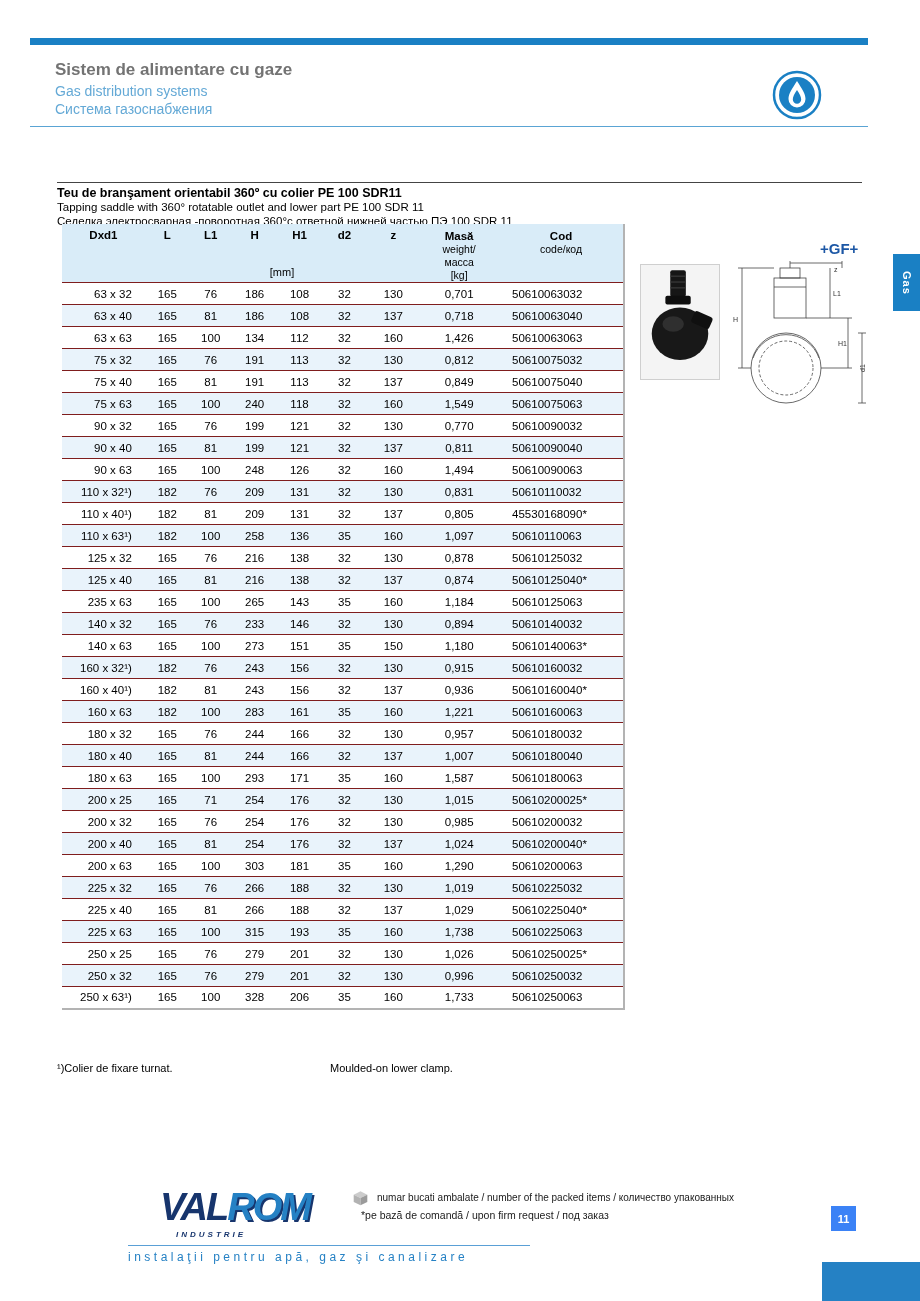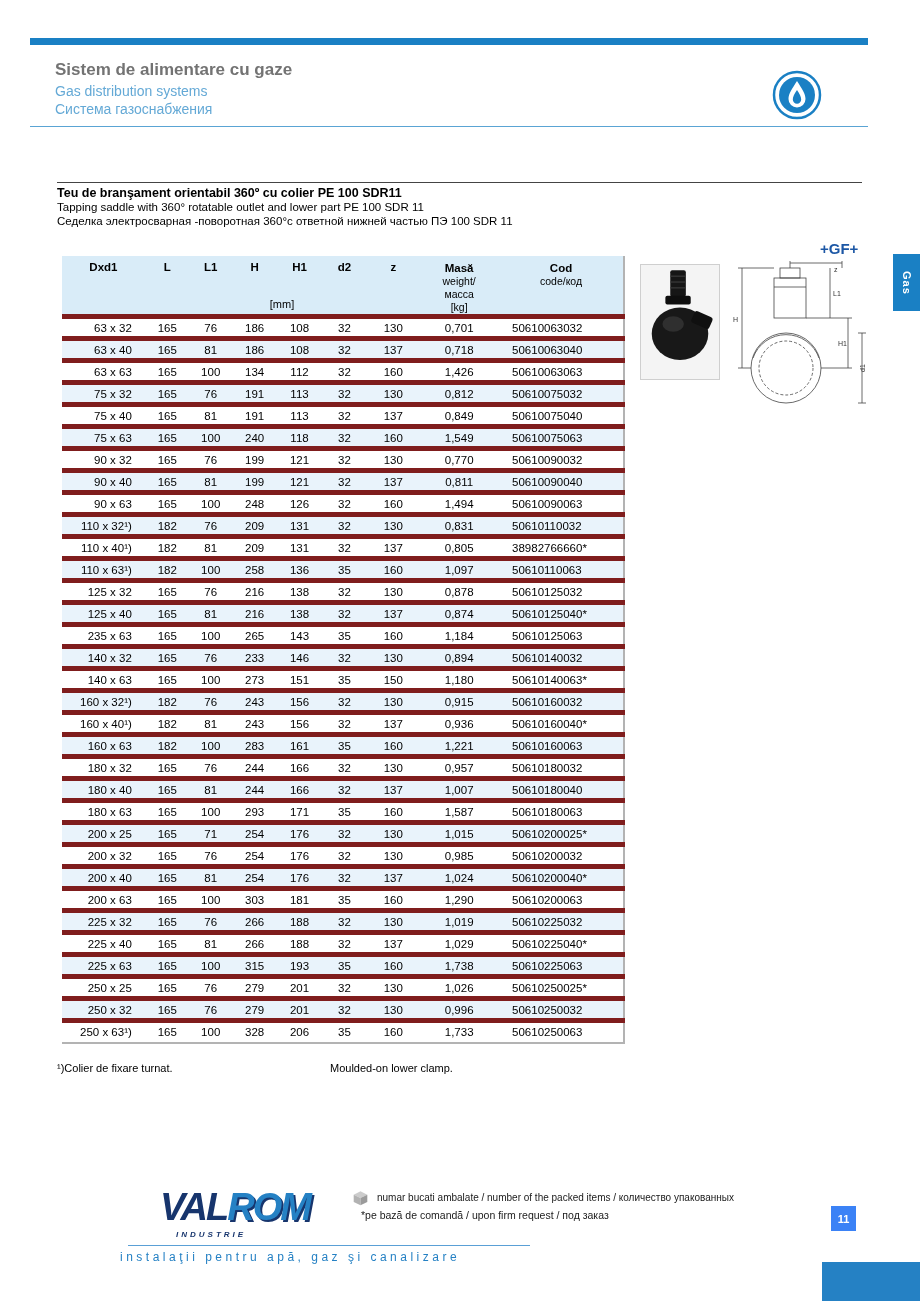--- a/index.html
+++ b/index.html
@@ -21,29 +21,29 @@
              font-size:11px; font-weight:bold; letter-spacing:1px; }
   .gf-logo { position:absolute; left:820px; top:240px; font-size:15px; font-weight:bold; color:#1c57a5; }
 
   
   .section-rule { position:absolute; left:57px; top:182px; width:805px; height:1px; background:#444; }
   .sec-title { position:absolute; left:57px; top:186px; font-size:12.5px; font-weight:bold; }
   .sec-en { position:absolute; left:57px; top:201px; font-size:11.5px; }
   .sec-ru { position:absolute; left:57px; top:215px; font-size:11.5px; }
 
   
-  .table-wrap { position:absolute; left:62px; top:256px; width:563px; }
+  .table-wrap { position:absolute; left:62px; top:224px; width:563px; }
   .spec-table { width:563px; border-collapse:collapse; font-size:11.5px;
                 border-right:2px solid #b3b3b3; border-bottom:2px solid #b3b3b3; }
   .spec-table thead { background:#d9ecf8; }
   .spec-table th { font-weight:bold; text-align:center; vertical-align:top; padding-top:5px; font-size:11.5px; }
   .th-sub { font-weight:normal; font-size:10.5px; line-height:13px; }
   .th-bold { font-weight:bold; font-size:11.5px; line-height:14px; }
   .unit-row th { font-weight:normal; font-size:11px; padding:0 0 4px; height:16px; }
-  .spec-table tbody tr { height:22px; border-top:5px solid #7f1d1d; }
+  .spec-table tbody tr { height:22px; border-top:1px solid #7f1d1d; }
   .spec-table tbody tr:nth-child(even) { background:#e9f3fb; }
   .spec-table td { font-size:11.5px; padding:2px 0; }
   .c-dxd1 { text-align:right; padding-right:13px !important; }
   .c-num { text-align:center; }
   .c-cod { text-align:left; padding-left:13px !important; }
 
   
   .photo-box { position:absolute; left:640px; top:264px; width:80px; height:116px; background:#f4f4f4; border:1px solid #cfcfcf; }
   .drawing-box { position:absolute; left:730px; top:260px; width:140px; height:152px; background:#fff; }
   .drawing-box text { font-size:7px; fill:#333; font-family:"Liberation Sans", sans-serif; }
@@ -51,21 +51,21 @@
   
   .fn-left { position:absolute; left:57px; top:1062px; font-size:11px; }
   .fn-right { position:absolute; left:330px; top:1062px; font-size:11px; }
 
   
   .logo { position:absolute; left:160px; top:1186px; font-style:italic; font-weight:bold; letter-spacing:-2px; white-space:nowrap; }
   .logo-val { font-size:38px; color:#17356d; }
   .logo-rom { font-size:38px; color:#2581c4; text-shadow:2px 2px 0 #17356d; }
   .logo-sub { position:absolute; left:176px; top:1230px; font-size:8px; letter-spacing:3px; font-style:italic; font-weight:bold; color:#17356d; }
   .footer-rule { position:absolute; left:128px; top:1245px; width:402px; height:1px; background:#5aa0d6; }
-  .tagline { position:absolute; left:120px; top:1250px; font-size:12px; letter-spacing:3.5px; color:#2581c4; white-space:nowrap; }
+  .tagline { position:absolute; left:128px; top:1250px; font-size:12px; letter-spacing:3.5px; color:#2581c4; white-space:nowrap; }
   .pack-icon { position:absolute; left:352px; top:1190px; width:17px; height:17px; }
   .note1 { position:absolute; left:377px; top:1192px; font-size:10px; color:#1a1a1a; }
   .note2 { position:absolute; left:361px; top:1209px; font-size:10.5px; color:#1a1a1a; }
   .page-num { position:absolute; left:831px; top:1206px; width:25px; height:25px; background:#3b82f6; color:#fff;
               font-size:11px; font-weight:bold; display:flex; align-items:center; justify-content:center; }
   .corner-rect { position:absolute; left:822px; top:1262px; width:98px; height:39px; background:#2581c4; }
 </style>
 </head>
 <body>
 
@@ -243,21 +243,21 @@
           </tr>
           <tr>
             <td class="c-dxd1">110 x 40¹)</td>
             <td class="c-num">182</td>
             <td class="c-num">81</td>
             <td class="c-num">209</td>
             <td class="c-num">131</td>
             <td class="c-num">32</td>
             <td class="c-num">137</td>
             <td class="c-num">0,805</td>
-            <td class="c-cod">38982766660*</td>
+            <td class="c-cod">45530168090*</td>
           </tr>
           <tr>
             <td class="c-dxd1">110 x 63¹)</td>
             <td class="c-num">182</td>
             <td class="c-num">100</td>
             <td class="c-num">258</td>
             <td class="c-num">136</td>
             <td class="c-num">35</td>
             <td class="c-num">160</td>
             <td class="c-num">1,097</td>

